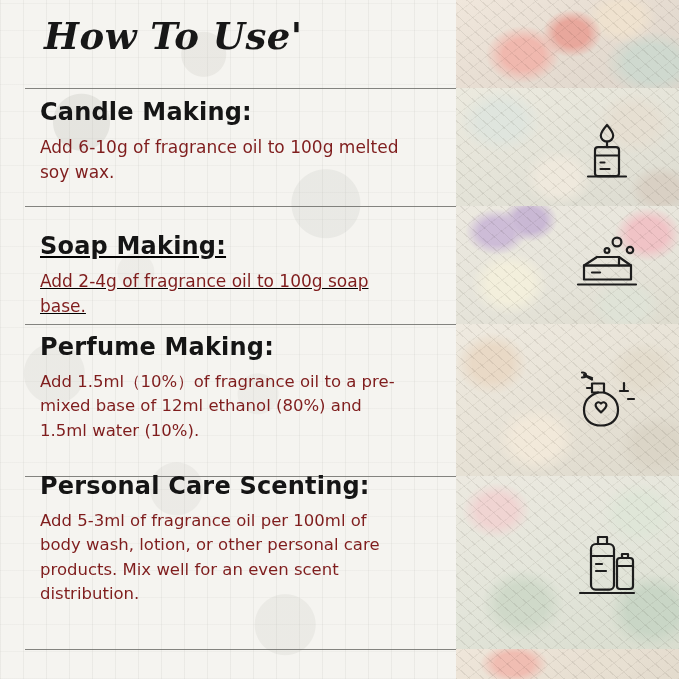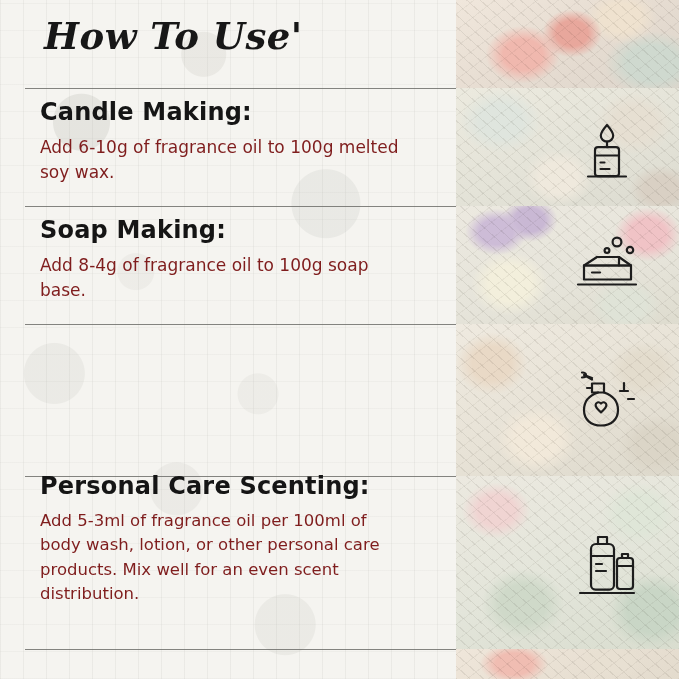--- a/index.html
+++ b/index.html
@@ -181,21 +181,21 @@
     color: #171717;
     white-space: nowrap;
   }
 
   .section {
     position: absolute;
     left: 40px;
     width: 400px;
   }
   .s0 { top: 98px; }
-  .s1 { top: 216px; }
+  .s1 { top: 232px; text-decoration: underline; }
   .s2 { top: 333px; }
   .s3 { top: 472px; }
 
   .sec-heading {
     font-family: "DejaVu Sans", sans-serif;
     font-size: 24px;
     font-weight: 600;
     color: #151515;
     letter-spacing: 0.2px;
     margin: 0 0 9px 0;
@@ -307,23 +307,27 @@
     <div class="rule r3"></div>
     <div class="rule r4"></div>
 
     <div class="section s0">
       <p class="sec-heading">Candle Making:</p>
       <p class="sec-body">Add 6-10g of fragrance oil to 100g melted soy wax.</p>
     </div>
 
     <div class="section s1">
       <p class="sec-heading">Soap Making:</p>
-      <p class="sec-body">Add 8-4g of fragrance oil to 100g soap base.</p>
-    </div>
-
+      <p class="sec-body">Add 2-4g of fragrance oil to 100g soap base.</p>
+    </div>
+
+    <div class="section s2">
+      <p class="sec-heading">Perfume Making:</p>
+      <p class="sec-body">Add 1.5ml（10%）of fragrance oil to a pre-mixed base of 12ml ethanol (80%) and 1.5ml water (10%).</p>
+    </div>
 
     <div class="section s3">
       <p class="sec-heading">Personal Care Scenting:</p>
       <p class="sec-body">Add 5-3ml of fragrance oil per 100ml of body wash, lotion, or other personal care products. Mix well for an even scent distribution.</p>
     </div>
 
   </div>
 </div>
 
 </body></html>

